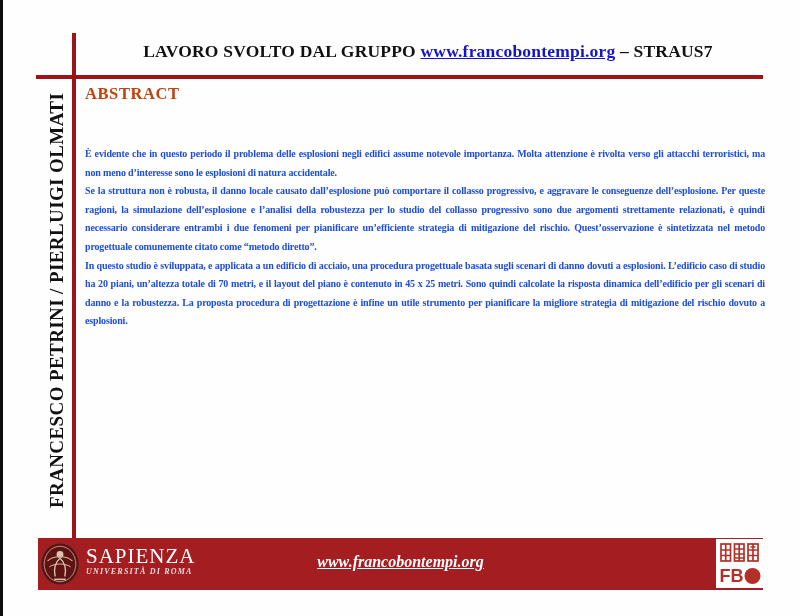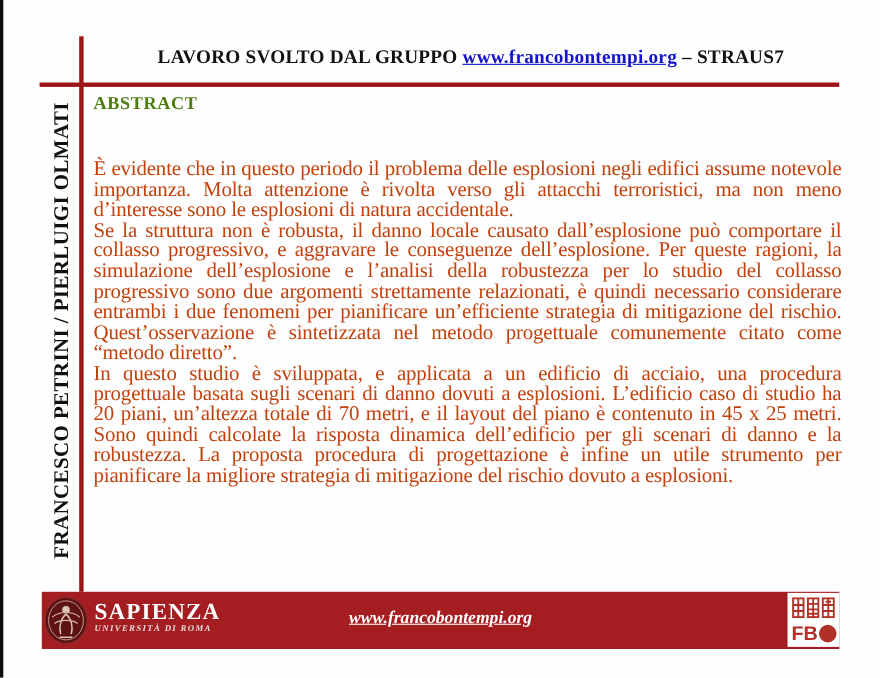--- a/index.html
+++ b/index.html
@@ -38,61 +38,62 @@
     padding-left: 17px;
   }
   .header .link {
     color: #1414cc; text-decoration: underline; cursor: pointer;
   }
 
   
   .abstract-title {
     position: absolute; left: 85px; top: 84px;
     font-size: 16.5px; font-weight: bold; letter-spacing: 0.6px;
-    color: #4d7c0f;
+    color: #c2410c;
   }
 
   
   .authors {
     position: absolute; left: 57px; top: 308px;
     width: 400px; height: 24px; line-height: 24px;
     transform: translate(-50%, -50%) rotate(-90deg);
     text-align: center;
     font-size: 19px; font-weight: bold; letter-spacing: 0.4px;
     color: #111111;
     white-space: nowrap;
   }
 
   
   .body-text {
     position: absolute; left: 85px; top: 145px; width: 680px;
-    font-size: 19px; line-height: 18.6px; letter-spacing: -0.15px;
+    font-size: 10px; line-height: 18.6px; letter-spacing: -0.15px;
     text-align: justify;
-    color: #c2410c;
+    color: #1d4ed8;
+    font-weight: bold;
   }
   .body-text p { margin: 0; }
 
   
   .footer-bar {
     position: absolute; left: 38px; top: 538px; width: 725px; height: 52px;
     background: #a41d21;
   }
   .sapienza-logo {
     position: absolute; left: 0; top: 0; height: 52px; display: flex;
     align-items: center;
   }
   .sapienza-emblem {
     position: absolute; left: 0px; top: 3px; width: 44px; height: 46px;
   }
   .sapienza-wordmark {
     position: absolute; left: 48px; top: 7px; color: #ffffff;
     font-family: "Liberation Serif", serif;
   }
   .sapienza-name {
-    font-size: 21px; letter-spacing: 1px; font-weight: bold; line-height: 22px;
+    font-size: 21px; letter-spacing: 1px; font-weight: normal; line-height: 22px;
   }
   .sapienza-sub {
     font-size: 8px; letter-spacing: 1.2px; font-weight: bold; line-height: 9px;
     color: #e9d9d9;
     font-style: italic;
   }
   .footer-link {
     position: absolute; left: 0; right: 0; top: 15px;
     text-align: center;
     color: #ffffff; font-size: 16px; font-weight: bold; font-style: italic;

